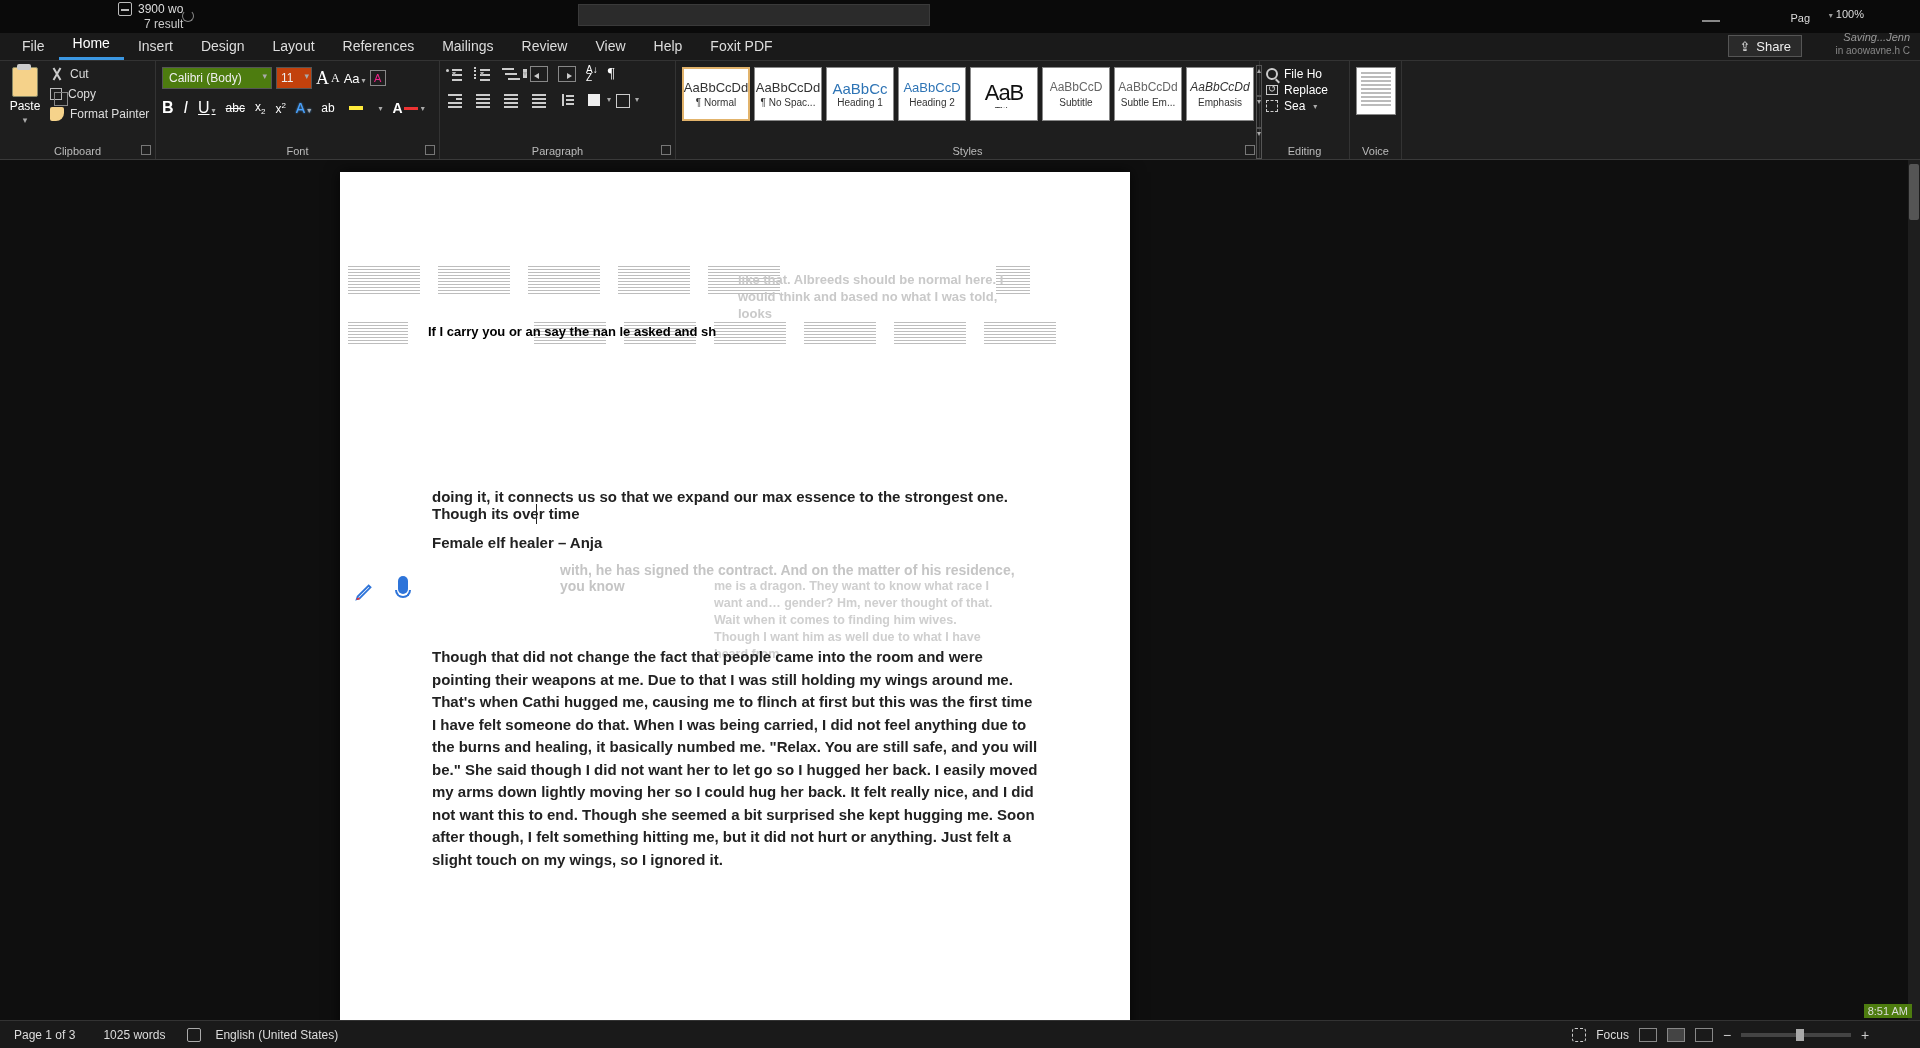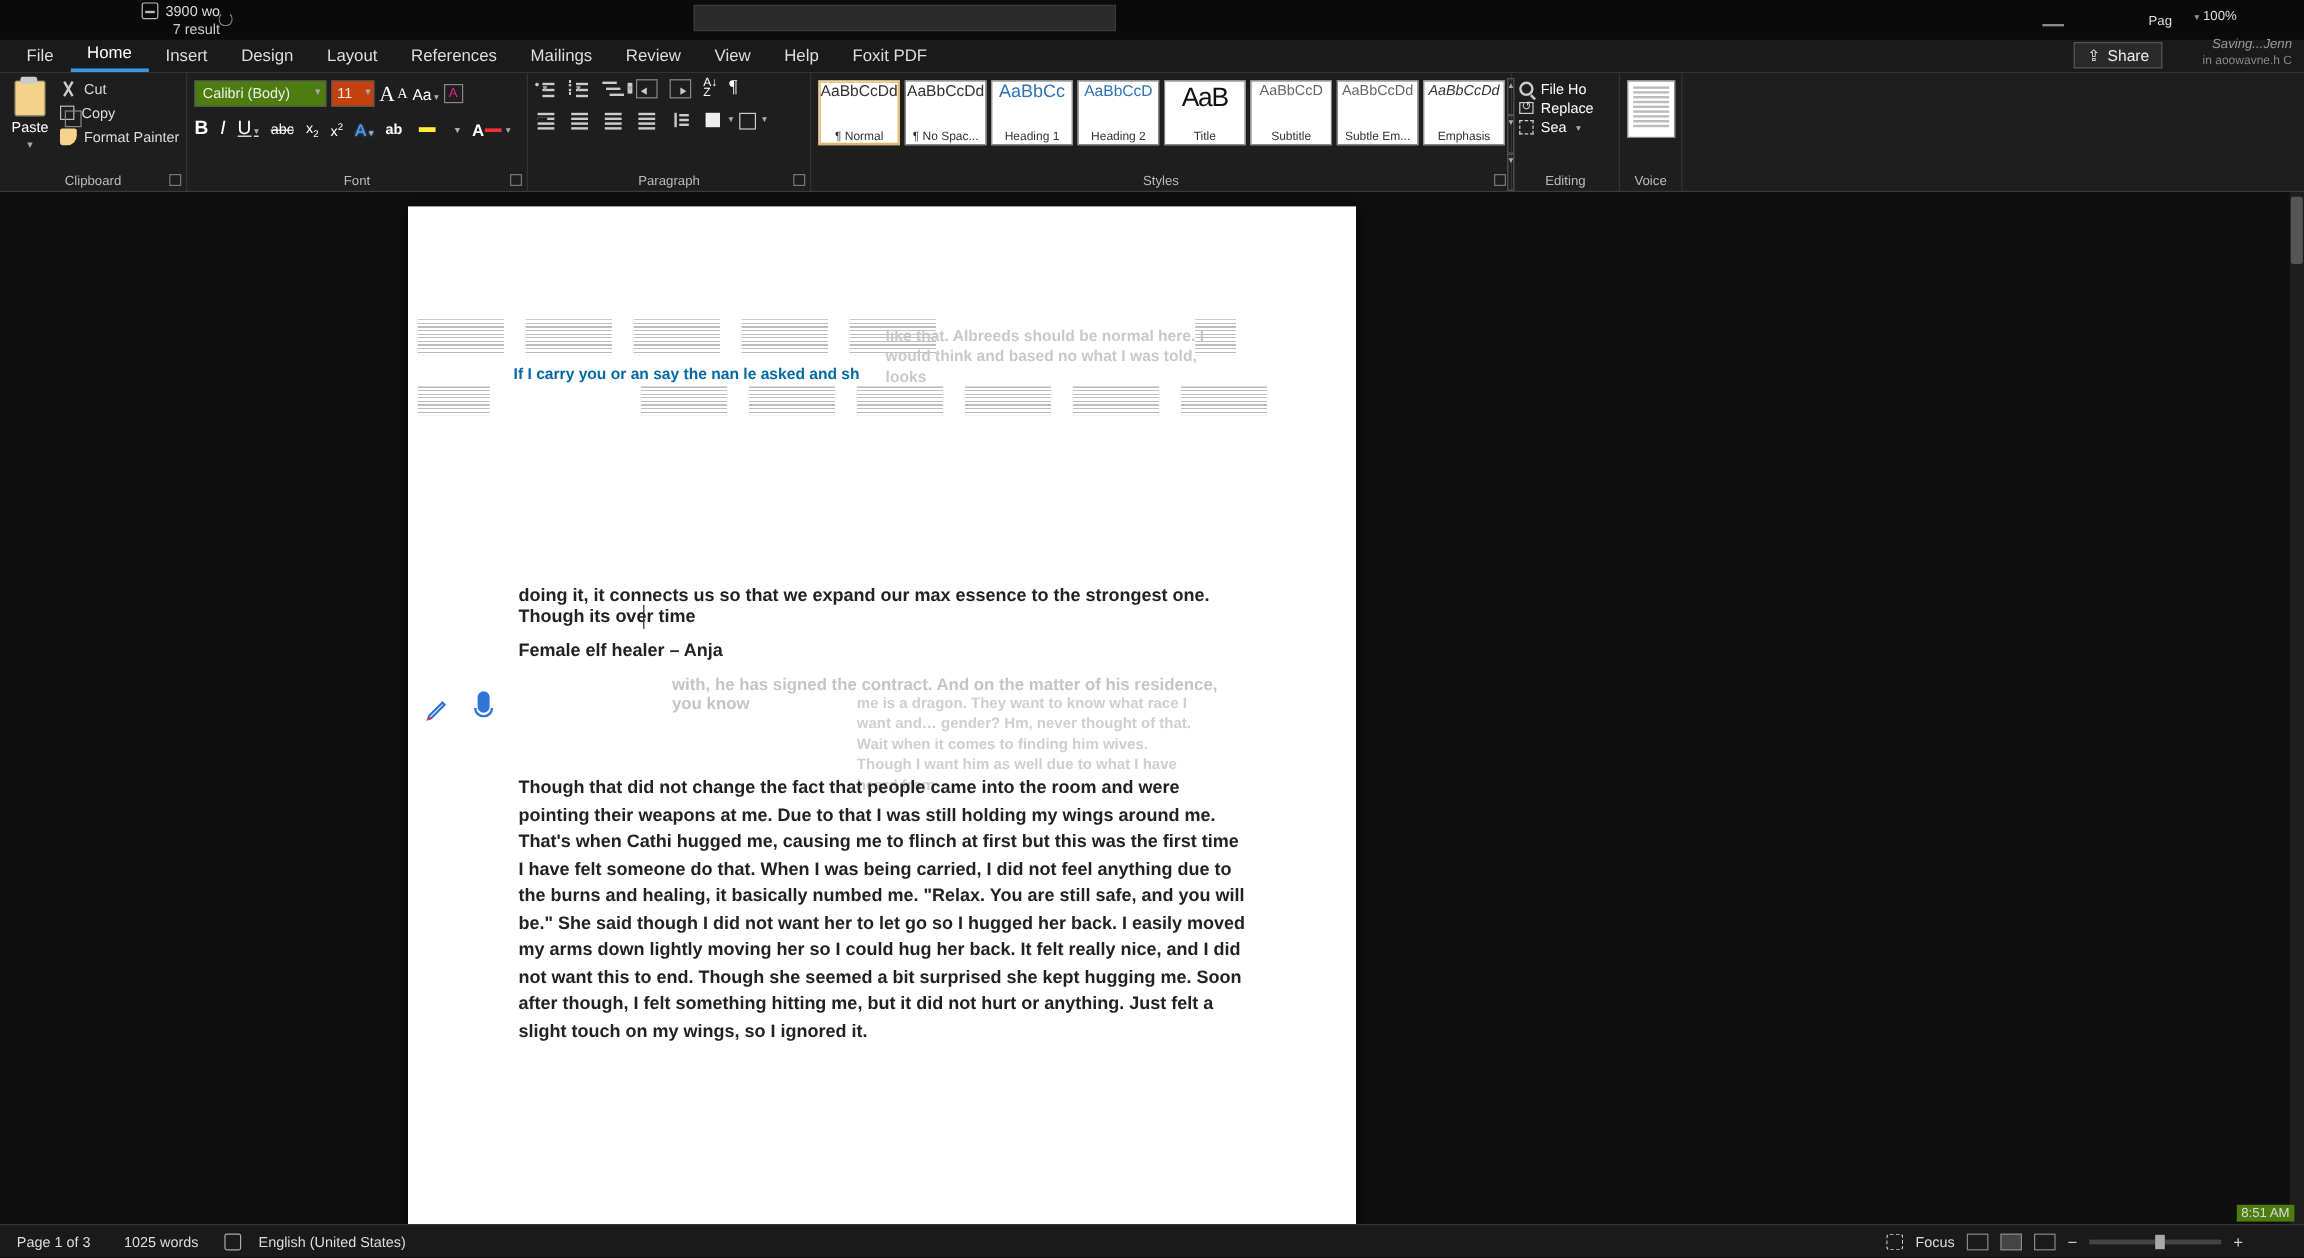--- a/index.html
+++ b/index.html
@@ -77,21 +77,21 @@
   .fontline2 { display: flex; align-items: center; gap: 10px; margin-top: 10px; font-family: Georgia, serif; }
   .fontline2 .b { font-weight: bold; cursor: pointer; }
   .fontline2 .i { font-style: italic; cursor: pointer; }
   .fontline2 .u { text-decoration: underline; cursor: pointer; position: relative; }
   .fontline2 .u::after { content: "▾"; font-size: 8px; margin-left: 2px; color: #aaa; }
   .strike { text-decoration: line-through; font-size: 12px; cursor: pointer; }
   .subsc, .supsc { font-size: 12px; cursor: pointer; }
   .subsc sub, .supsc sup { font-size: 8px; }
   .texteff { font-size: 14px; color: #4aa3ff; text-shadow: 0 0 2px #4aa3ff; position: relative; }
   .texteff::after { content: "▾"; font-size: 8px; margin-left: 2px; color: #aaa; }
-  .hilite { display: inline-flex; align-items: center; gap: 14px; font-weight: bold; }
+  .hilite { display: inline-flex; align-items: center; gap: 14px; }
   .hilite .sw { width: 14px; height: 4px; background: #ffeb3b; }
   .hilite::after { content: "▾"; font-size: 8px; margin-left: 2px; color: #aaa; }
   .fontcolor { display: inline-flex; align-items: center; gap: 1px; }
   .fontcolor .A { font-weight: bold; font-size: 14px; }
   .fontcolor .bar { width: 14px; height: 3px; background: #e33; }
   .fontcolor::after { content: "▾"; font-size: 8px; margin-left: 2px; color: #aaa; }
 
   
   .g-para { width: 236px; }
   .paraline { display: flex; gap: 10px; align-items: center; }
@@ -118,21 +118,21 @@
   .linesp::before { content: ""; position: absolute; left: 4px; top: 2px; width: 2px; height: 12px; background: #ccc; }
   .linesp::after { content: ""; position: absolute; left: 8px; top: 3px; width: 8px; height: 2px; background: #ccc; box-shadow: 0 4px 0 #ccc, 0 8px 0 #ccc; }
   .shade::before { content: ""; position: absolute; left: 2px; top: 2px; width: 12px; height: 12px; background: #eee; }
   .borders::before { content: ""; position: absolute; left: 2px; top: 2px; width: 12px; height: 12px; border: 1px solid #ccc; }
 
   
   .g-styles { width: 584px; display: flex; }
   .style-gallery { display: flex; gap: 4px; flex: 1; padding-top: 2px; }
   .style-tile {
     width: 68px; height: 54px; background: #fff; color: #222; display: flex; flex-direction: column;
-    align-items: center; justify-content: space-between; padding: 0 2px; font-size: 10px; cursor: pointer;
+    align-items: center; justify-content: space-between; padding: 12px 2px; font-size: 10px; cursor: pointer;
     border: 1px solid #888;
   }
   .style-tile.sel { border: 1px solid #e2b36b; box-shadow: inset 0 0 0 1px #e2b36b; }
   .style-tile .prev { font-size: 13px; color: #333; }
   .style-tile .prev.h1 { color: #2e74b5; font-size: 15px; }
   .style-tile .prev.h2 { color: #2e74b5; font-size: 13px; }
   .style-tile .prev.title { color: #111; font-size: 22px; letter-spacing: -1px; }
   .style-tile .prev.sub { color: #666; font-size: 12px; }
   .style-tile .prev.se { color: #666; font-size: 12px; }
   .style-tile .prev.em { color: #333; font-style: italic; font-size: 12px; }
@@ -166,21 +166,21 @@
   .vscroll .thumb { position: absolute; left: 1px; right: 1px; top: 4px; height: 56px; background: #555; border-radius: 2px; }
   .page {
     position: absolute; left: 340px; top: 12px; width: 790px; height: 1020px; background: #fff; color: #222;
     box-shadow: 0 0 14px rgba(0,0,0,0.7);
   }
   .page .thumbrow { position: absolute; left: 8px; top: 94px; display: flex; gap: 18px; }
   .page .th { width: 72px; height: 30px; background: repeating-linear-gradient(#444 0 1px, transparent 1px 3px); opacity: 0.35; }
   .page .th2row { position: absolute; left: 8px; top: 150px; display: flex; gap: 18px; }
   .page .th2row .th { height: 24px; width: 72px; }
   .page .ghost1 { position: absolute; left: 398px; top: 100px; font-size: 13px; color: #c9c9c9; width: 270px; line-height: 1.3; }
-  .page .ghost2 { position: absolute; left: 88px; top: 132px; font-size: 13px; color: #0369a1; }
+  .page .ghost2 { position: absolute; left: 88px; top: 152px; font-size: 13px; color: #000000; }
   .page .para1 { position: absolute; left: 92px; top: 316px; width: 600px; font-size: 15px; color: #222; }
   .page .cursor { position: absolute; left: 196px; top: 332px; width: 1px; height: 20px; background: #222; }
   .page .line2 { position: absolute; left: 92px; top: 362px; font-size: 15px; color: #222; }
   .page .ghostline { position: absolute; left: 220px; top: 390px; font-size: 14px; color: #c5c5c5; width: 460px; }
   .page .col-ghost-l { position: absolute; left: 88px; top: 406px; width: 270px; font-size: 12.5px; color: #cfcfcf; line-height: 1.35; }
   .page .col-ghost-r { position: absolute; left: 374px; top: 406px; width: 290px; font-size: 12.5px; color: #cfcfcf; line-height: 1.35; }
   .page .mainpara { position: absolute; left: 92px; top: 474px; width: 606px; font-size: 15px; color: #222; line-height: 1.5; }
   .page .pen-icon { position: absolute; left: 14px; top: 408px; width: 22px; height: 22px; }
   .page .pen-icon svg { width: 22px; height: 22px; }
   .page .mic-icon { position: absolute; left: 54px; top: 404px; width: 18px; height: 26px; }

